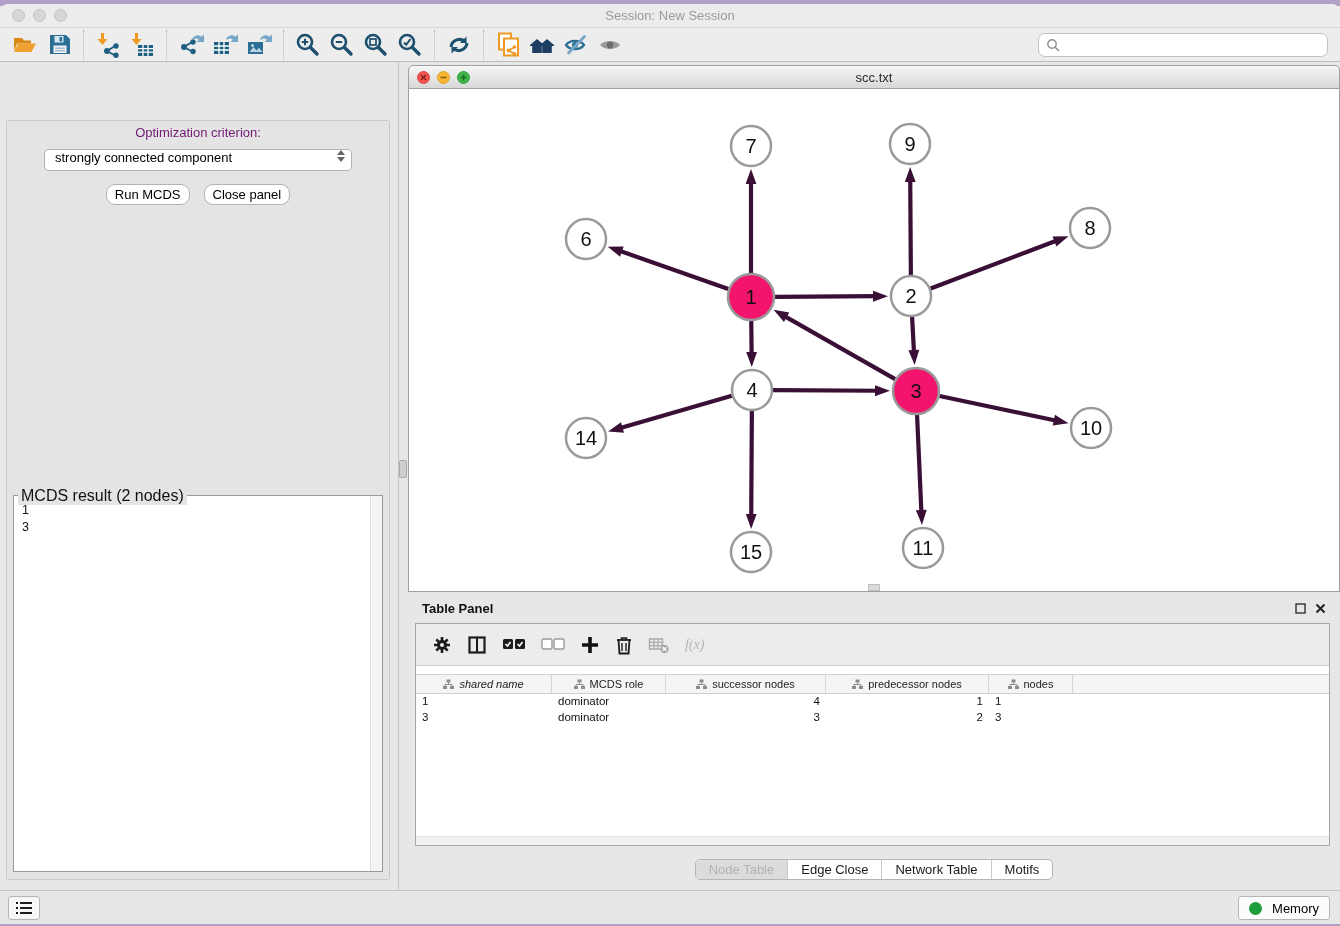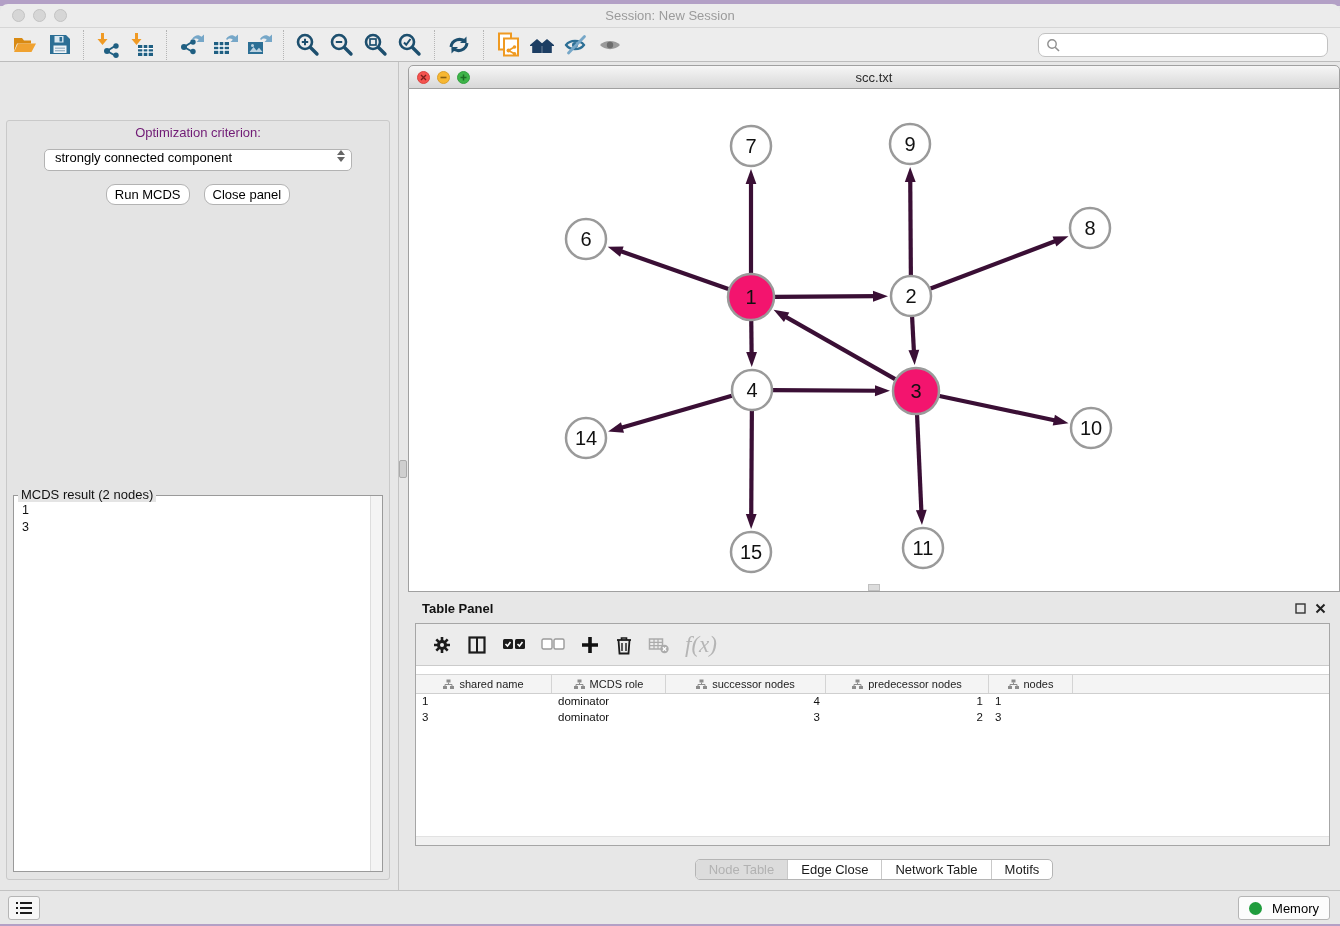--- a/index.html
+++ b/index.html
@@ -53,21 +53,21 @@
                border-right:4px solid transparent; }
   .stepper .up { border-bottom:5px solid #666; }
   .stepper .dn { border-top:5px solid #666; }
   .btn-row { display:flex; justify-content:center; gap:14px; margin-top:13px; }
   .mac-btn { background:#fff; border:1px solid #b3b3b3; border-radius:9px;
              font-size:13px; padding:2px 8px; height:21px; line-height:16px;
              font-family:"Liberation Sans", sans-serif; }
   .mcds-result { position:absolute; left:6px; right:6px; top:374px; bottom:7px;
                  border:1px solid #9a9a9a; background:#fff; }
   .mcds-legend { position:absolute; top:-9px; left:4px; background:#e4e4e4;
-                 padding:0 3px; font-size:13px; color:#111;text-align:right; }
+                 padding:0 3px; font-size:16px; color:#111;text-align:right; }
   .mcds-text { padding:6px 8px; font-size:12.5px; line-height:17px;
                white-space:pre-line; color:#111; }
   .vscroll { position:absolute; right:0; top:0; bottom:0; width:12px;
              background:#f4f4f4; border-left:1px solid #ddd; }
   .split-grip-v { position:absolute; left:399px; top:460px; width:8px; height:18px;
                   background:#cfcfcf; border:1px solid #ababab; border-radius:2px; }
 
   
   .net-window { position:absolute; left:408px; top:65px; right:0; height:527px; }
   .net-titlebar { height:24px; background:linear-gradient(#f6f6f6,#d8d8d8);
@@ -82,21 +82,21 @@
                  background:#dcdcdc; border:1px solid #c0c0c0; }
 
   
   .table-panel { position:absolute; left:408px; top:595px; right:0; bottom:34px; background:#e7e7e7; }
   .tp-head { height:26px; display:flex; align-items:center; padding:0 14px;font-weight:bold; }
   .tp-container { position:absolute; left:7px; right:10px; top:28px; bottom:44px;
                   background:#fff; border:1px solid #a6a6a6; }
   .tp-toolbar { height:42px; background:#ececec; border-bottom:1px solid #cbcbcb;
                 display:flex; align-items:center; gap:15px; padding:0 16px; }
   .tico { display:flex; align-items:center; justify-content:center; height:26px; }
-  .fx { font-family:"Liberation Serif", serif; font-style:italic; font-size:23px; color:#b5b5b5; }
+  .fx { font-family:"Liberation Serif", serif; font-style:italic; font-size:14px; color:#b5b5b5; }
   .thead { display:flex; margin-top:8px; height:20px; background:#f4f4f4;
            border-top:1px solid #d4d4d4; border-bottom:1px solid #cfcfcf; font-size:11px; }
   .th { display:flex; align-items:center; gap:5px; justify-content:center;
         border-right:1px solid #d4d4d4; color:#222; overflow:hidden; }
   .trow { display:flex; height:16px; font-size:11.5px; color:#111; }
   .td { padding:1px 6px; overflow:hidden; white-space:nowrap; }
   .hscroll { position:absolute; bottom:0; left:0; right:0; height:9px;
              background:#f1f1f1; border-top:1px solid #e2e2e2; }
   .tp-tabs { position:absolute; bottom:10px; left:0; right:0; text-align:center; }
 
@@ -481,21 +481,21 @@
           <svg width="22" height="18" viewBox="0 0 22 18">
               <rect x="1.5" y="3" width="13" height="10" fill="none" stroke="#ababab" stroke-width="1.5"></rect>
               <path d="M1.5 6.3h13M1.5 9.7h13M6 3v10M10 3v10" stroke="#ababab" stroke-width="1.2"></path>
               <circle cx="16.5" cy="13" r="4.2" fill="#ababab"></circle>
               <path d="M14.8 11.3l3.4 3.4M18.2 11.3l-3.4 3.4" stroke="#fff" stroke-width="1.3"></path>
             </svg>
         </span>
         <span class="tico fx">f(x)</span>
       </div>
       <div class="thead" id="thead">
-          <div class="th" style="width: 136px;">
+          <div class="th" style="width: 136px; font-style: italic;">
             <svg width="11" height="10" viewBox="0 0 11 10">
               <rect x="3.5" y="0.5" width="4" height="3" fill="#8c8c8c"></rect>
               <path d="M5.5 3.5v2M2 5.5h7M2 5.5V7M9 5.5V7" stroke="#8c8c8c" fill="none"></path>
               <rect x="0" y="7" width="4" height="3" fill="#8c8c8c"></rect>
               <rect x="7" y="7" width="4" height="3" fill="#8c8c8c"></rect>
             </svg>
             <span>shared name</span>
           </div>
           <div class="th" style="width: 114px;">
             <svg width="11" height="10" viewBox="0 0 11 10">

